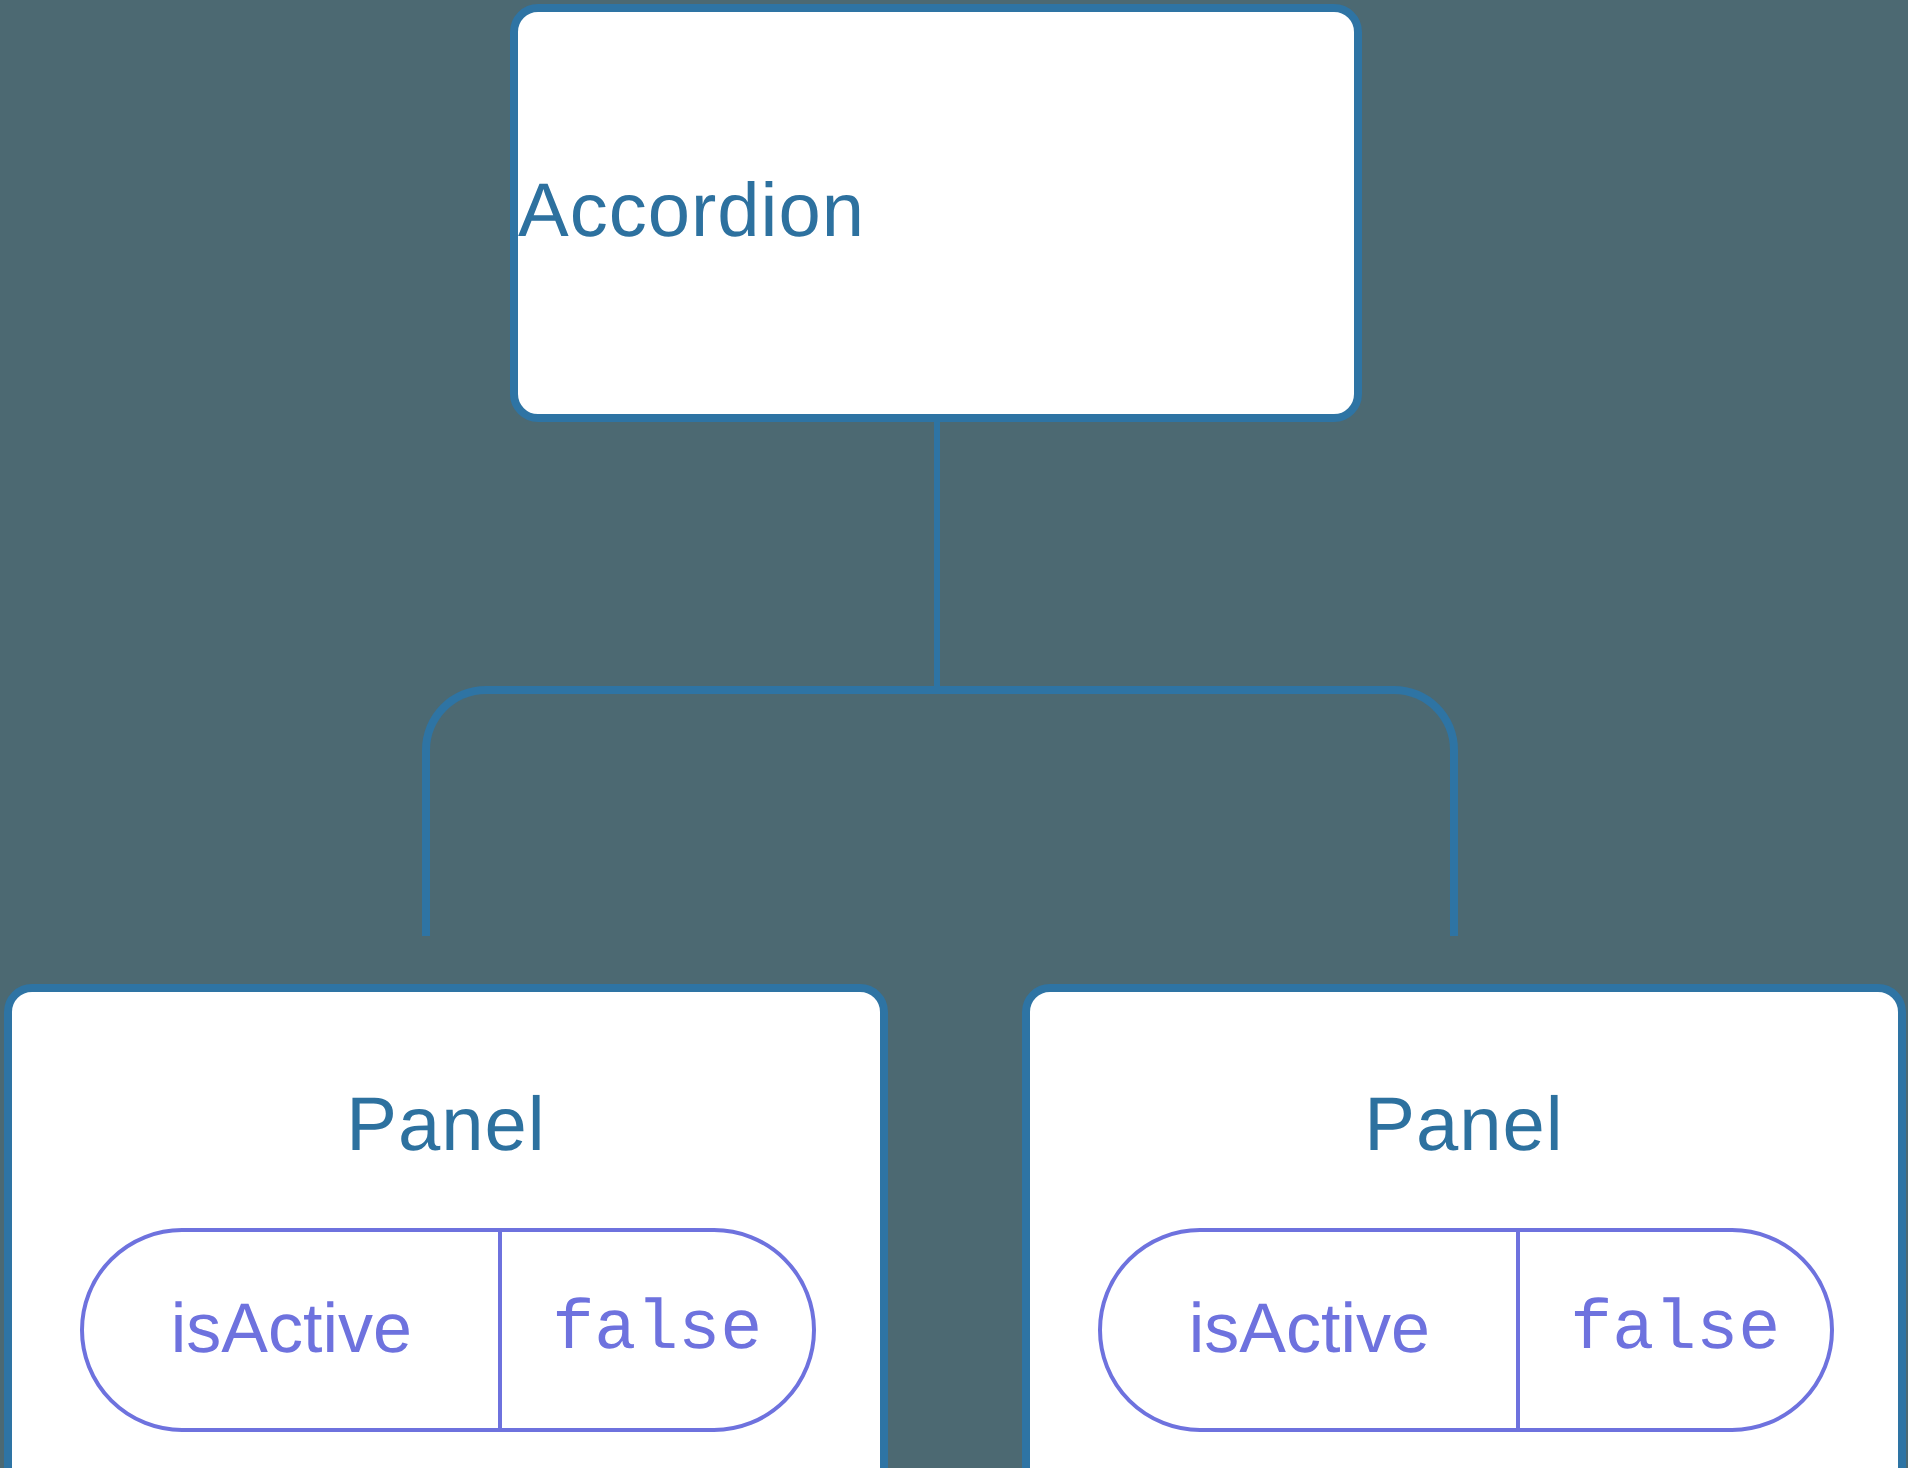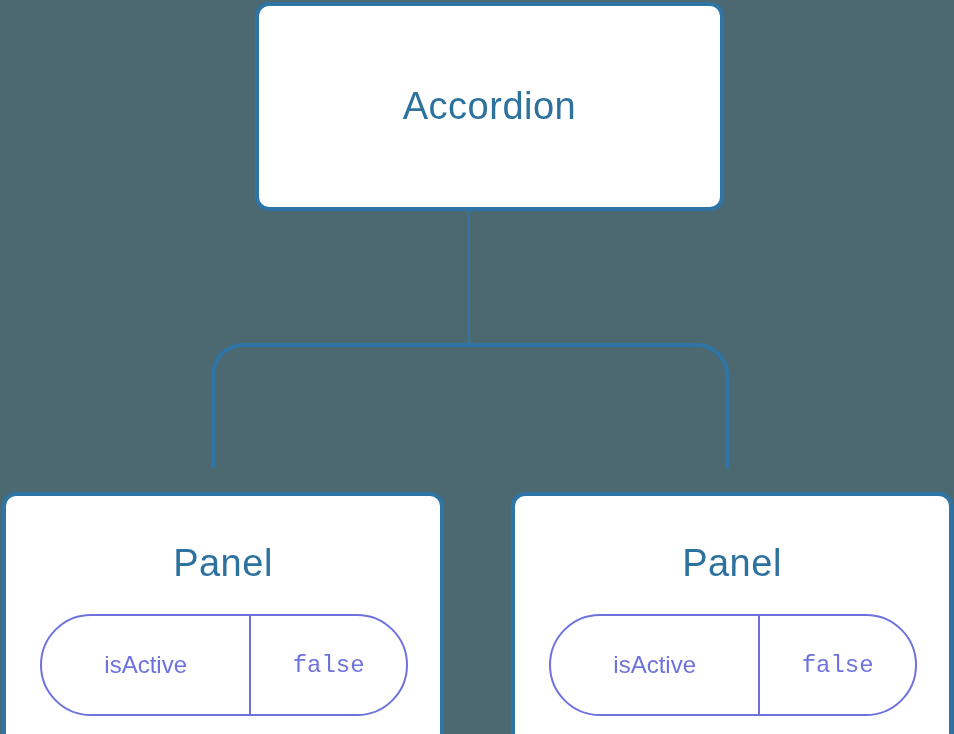--- a/index.html
+++ b/index.html
@@ -18,25 +18,24 @@
   .node {
     position: absolute;
     background: #ffffff;
     border: 4px solid #2e74a4;
     border-radius: 14px;
     box-sizing: border-box;
   }
   .root-node {
     left: 255px;
     top: 2px;
-    width: 469px;
+    width: 426px;
     height: 209px;
     display: flex;
     align-items: center;
-    justify-content: center;
   }
   .node-label {
     color: #2d719f;
     font-size: 38px;
     font-weight: 500;
     letter-spacing: 0.5px;
   }
   .stem {
     position: absolute;
     left: 467px;
@@ -86,21 +85,21 @@
     border-radius: 51px;
     display: flex;
     align-items: stretch;
     overflow: hidden;
   }
   .pill-cell {
     display: flex;
     align-items: center;
     justify-content: center;
     color: #6e72de;
-    font-size: 24px;
+    font-size: 35px;
     font-weight: 400;
   }
   .pill-key {
     flex: 0 0 57.5%;
     border-right: 2px solid #6e72de;
     box-sizing: border-box;
   }
   .pill-value {
     flex: 1 1 auto;
     font-family: Liberation Mono, monospace;

